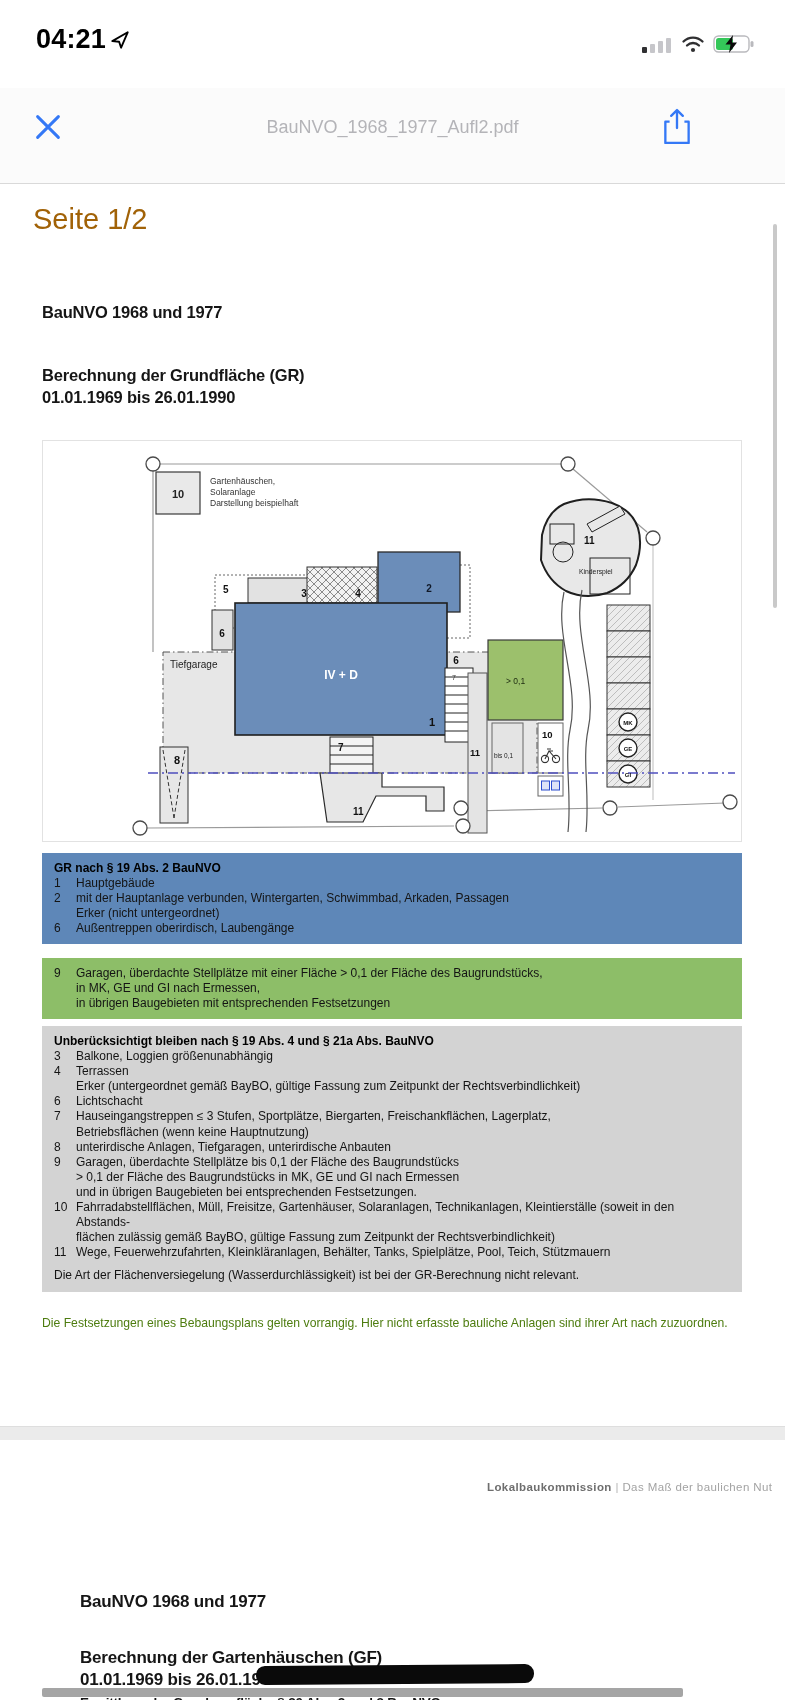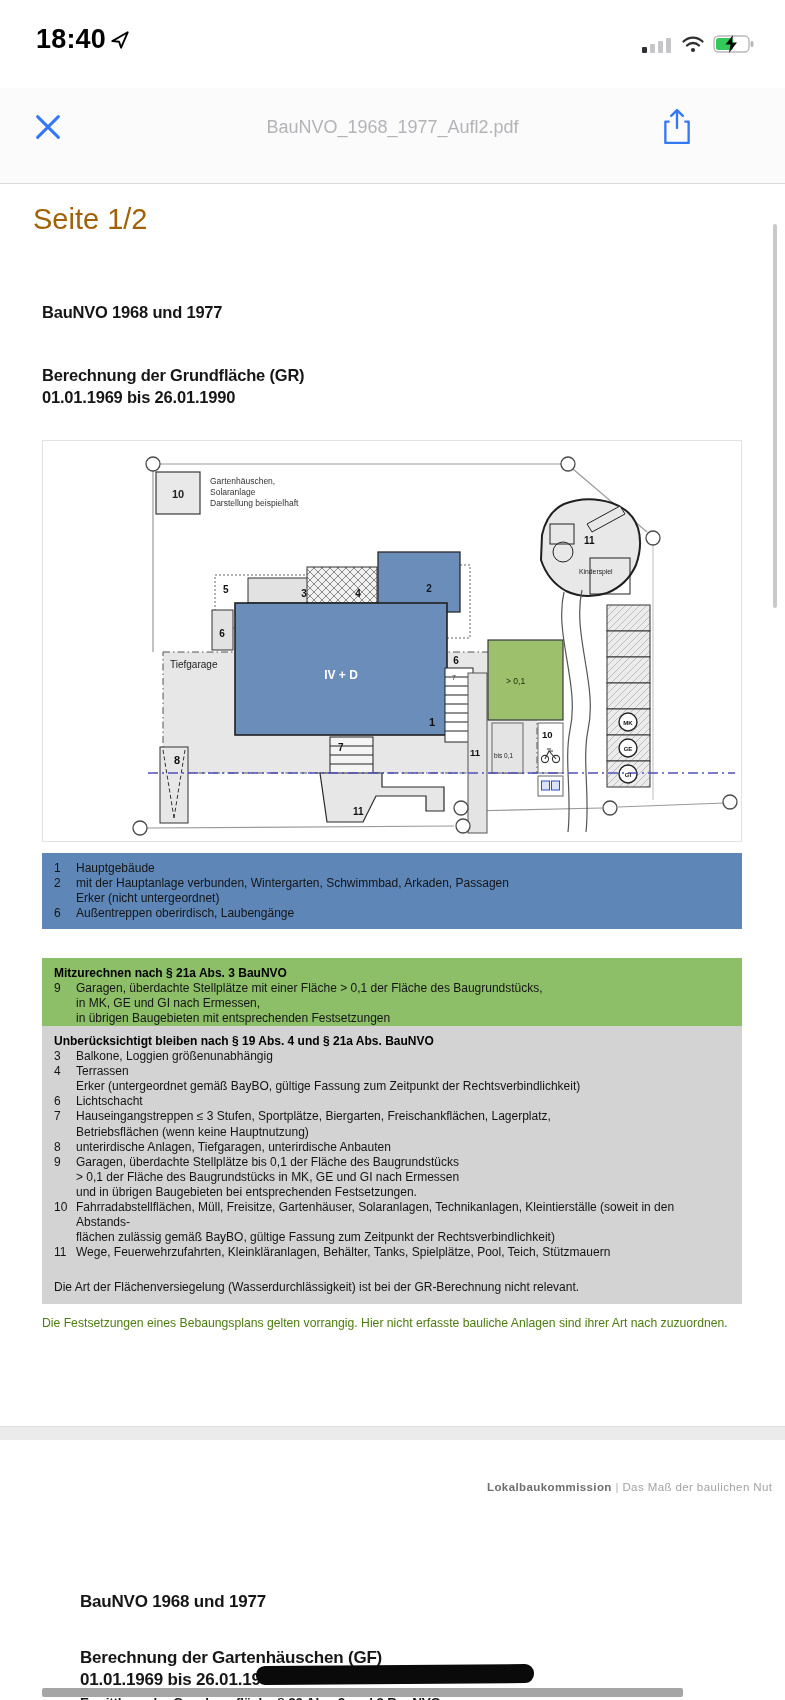--- a/index.html
+++ b/index.html
@@ -20,38 +20,38 @@
   .h-doc{left:42px;font-weight:700;color:#161616;letter-spacing:-.2px;}
   .h16{font-size:16.5px;}
   .h13{font-size:13.5px;margin-top:36px;}
   
   .legalbox{left:42px;width:700px;box-sizing:border-box;padding:8px 14px 8px 12px;
             font-size:12px;line-height:15.1px;color:#141414;}
   .legalbox .bx-title{font-weight:700;color:#000;}
   .li-row{display:flex;}
   .li-num{width:22px;flex:0 0 22px;}
   .li-txt{flex:1;}
-  .footnote{margin-top:20px;}
+  .footnote{margin-top:8px;}
   .note{left:42px;top:1316px;font-size:12.2px;color:#4d7c0f;white-space:nowrap;}
   .pagegap{left:0;top:1426px;width:785px;height:13px;background:#ebebeb;border-top:1px solid #dedede;}
   .footerline{left:487px;top:1481px;font-size:11.5px;white-space:nowrap;letter-spacing:.4px;}
   .footerline .org{font-weight:700;color:#6e6e6e;text-align:right;}
   .footerline .sep{color:#b5b5b5;}
   .footerline .tag{color:#a3a3a3;}
   
   .p2{left:80px;font-weight:700;color:#161616;letter-spacing:-.2px;}
   .redaction{left:256px;top:1665px;width:278px;height:19px;background:#0a0a0a;border-radius:9px;
              transform:rotate(-.4deg);}
   .graybar{left:42px;top:1688px;width:641px;height:9px;background:#a5a5a5;border-radius:2px;}
   svg text{font-family:"Liberation Sans",sans-serif;}
 </style>
 </head>
 <body>
 
-<div class="abs time">18:40</div>
+<div class="abs time">04:21</div>
 <span class="abs" style="left:109px;top:29px;">
   <svg width="22" height="22" viewBox="0 0 20 20">
       <path d="M3 11 L17 3 L11 17 L9.2 11.6 Z" fill="none" stroke="#000" stroke-width="1.7" stroke-linejoin="round"></path>
     </svg>
 </span>
 <div class="abs statusicons">
   <span>
     <svg width="32" height="20" viewBox="0 0 32 20">
       <rect x="1" y="13" width="5" height="6" rx="1" fill="#303032"></rect>
       <rect x="9" y="10" width="5" height="9" rx="1" fill="#c6c6ca"></rect>
@@ -233,38 +233,38 @@
   <text x="500" y="298" font-size="9.5" font-weight="bold" fill="#111">10</text>
   <text x="542" y="104" font-size="10" font-weight="bold" fill="#111">11</text>
   <text x="537" y="134" font-size="6.8" fill="#222">Kinderspiel</text>
   <text x="586" y="284.5" text-anchor="middle" font-size="6" font-weight="bold" fill="#111">MK</text>
   <text x="586" y="310.5" text-anchor="middle" font-size="6" font-weight="bold" fill="#111">GE</text>
   <text x="586" y="336.5" text-anchor="middle" font-size="6" font-weight="bold" fill="#111">GI</text>
 </svg>
 </div>
 
 <div class="abs legalbox" style="top:853px;background:#5E87B8;">
+  <div class="bx-title">GR nach § 19 Abs. 2 BauNVO</div>
   <div>
       <div class="li-row">
         <span class="li-num">1</span>
         <span class="li-txt">Hauptgebäude</span>
       </div>
       <div class="li-row">
         <span class="li-num">2</span>
         <span class="li-txt">mit der Hauptanlage verbunden, Wintergarten, Schwimmbad, Arkaden, Passagen<br>Erker (nicht untergeordnet)</span>
       </div>
       <div class="li-row">
         <span class="li-num">6</span>
         <span class="li-txt">Außentreppen oberirdisch, Laubengänge</span>
       </div>
     </div>
 </div>
 
 <div class="abs legalbox" style="top:958px;background:#8DBE68;">
-  <div class="bx-title">Mitzurechnen nach § 21a Abs. 3 BauNVO</div>
   <div>
       <div class="li-row">
         <span class="li-num">9</span>
         <span class="li-txt">Garagen, überdachte Stellplätze mit einer Fläche &gt; 0,1 der Fläche des Baugrundstücks,<br>in MK, GE und GI nach Ermessen,<br>in übrigen Baugebieten mit entsprechenden Festsetzungen</span>
       </div>
     </div>
 </div>
 
 <div class="abs legalbox" style="top:1026px;background:#D3D3D3;">
   <div class="bx-title">Unberücksichtigt bleiben nach § 19 Abs. 4 und § 21a Abs. BauNVO</div>

